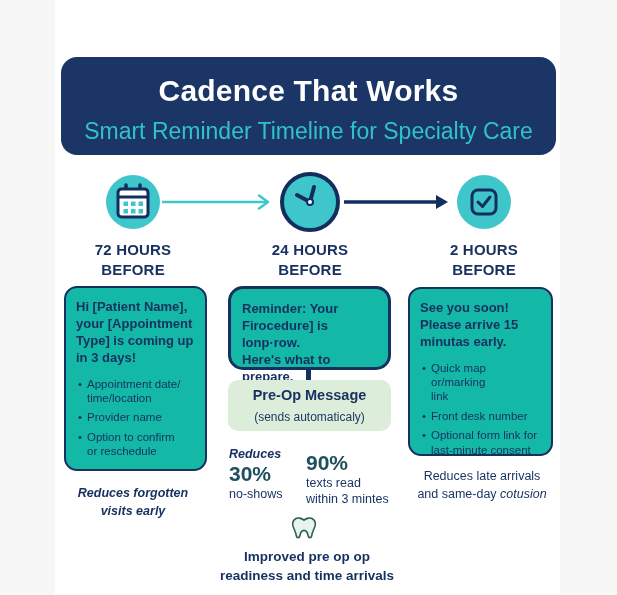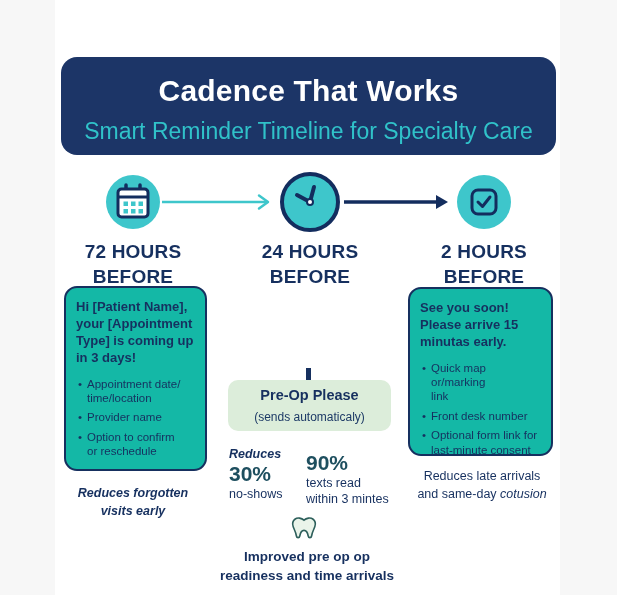--- a/index.html
+++ b/index.html
@@ -7,21 +7,21 @@
   .page{position:relative;width:617px;height:595px;background:#f7f7f7;overflow:hidden;}
   .abs{position:absolute;}
   .card{left:55px;top:0;width:505px;height:595px;background:#ffffff;}
   .header{left:61px;top:57px;width:495px;height:98px;background:#1c3567;border-radius:16px;text-align:center;}
   .title{left:61px;top:74px;width:495px;text-align:center;color:#ffffff;font-size:30px;font-weight:bold;letter-spacing:.2px;}
   .subtitle{left:61px;top:118px;width:495px;text-align:center;color:#30c2c9;font-size:23px;font-weight:500;}
   .circle{background:#3ec6cb;border-radius:50%;}
   .c1{left:106px;top:175px;width:54px;height:54px;display:flex;align-items:center;justify-content:center;}
   .c2{left:280px;top:172px;width:52px;height:52px;border:4px solid #132d5e;display:flex;align-items:center;justify-content:center;}
   .c3{left:457px;top:175px;width:54px;height:54px;display:flex;align-items:center;justify-content:center;}
-  .step-label{color:#16305f;font-size:19px;font-weight:800;text-align:center;line-height:1.3;white-space:pre-line;letter-spacing:.2px;}
+  .step-label{color:#16305f;font-size:15px;font-weight:800;text-align:center;line-height:1.3;white-space:pre-line;letter-spacing:.2px;}
   .l1{left:73px;top:240px;width:120px;}
   .l2{left:250px;top:240px;width:120px;}
   .l3{left:424px;top:240px;width:120px;}
   .msgbox{background:#14b8a6;border:2px solid #16305f;border-radius:13px;box-sizing:border-box;padding:11px 10px;color:#16305f;}
   .b1{left:64px;top:286px;width:143px;height:185px;}
   .b2{left:228px;top:286px;width:163px;height:84px;border-width:3px;border-radius:15px;padding:12px 11px;}
   .b3{left:408px;top:287px;width:145px;height:169px;}
   .msg{font-size:13px;font-weight:600;line-height:1.3;white-space:pre-line;}
   .bullets{margin:10px 0 0 0;padding:0;list-style:none;}
   .bullets li{display:flex;font-size:11.5px;line-height:1.25;font-weight:400;margin-bottom:5px;}
@@ -119,23 +119,28 @@
       <li>
           <span class="dot">•</span>
           <span class="btxt">Option to confirm
 or reschedule</span>
         </li>
     </ul>
   </div>
   <div class="abs caption cap1">Reduces forgotten
 visits early</div>
 
+  <div class="abs msgbox b2">
+    <div class="msg">Reminder: Your
+Firocedure] is lonp·row.
+Here's what to prepare.</div>
+  </div>
   <div class="abs connector"></div>
   <div class="abs greenbox">
-    <div class="tag-title">Pre-Op Please</div>
+    <div class="tag-title">Pre-Op Message</div>
     <div class="tag-sub">(sends automaticaly)</div>
   </div>
 
   <div class="abs stat s1">
     <div class="prefix">Reduces</div>
     <div class="value">30%</div>
     <div class="slabel">no-shows</div>
   </div>
   <div class="abs stat s2">
     <div class="value">90%</div>

